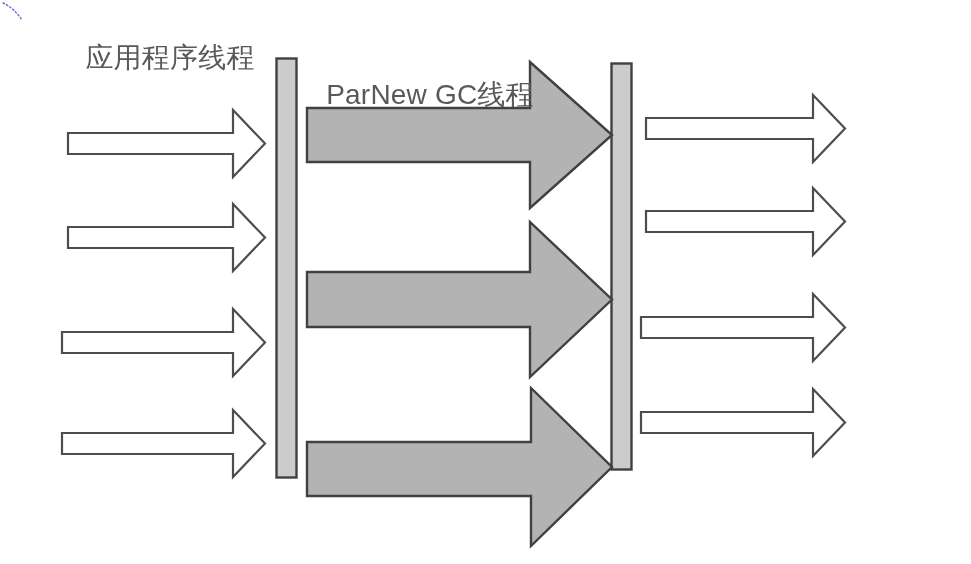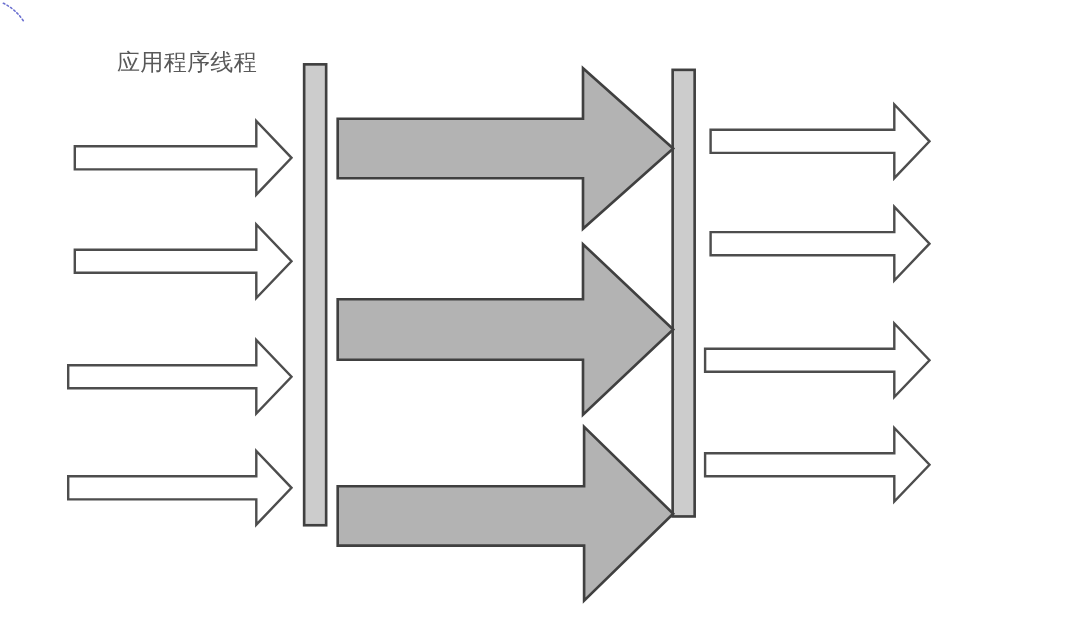--- a/index.html
+++ b/index.html
@@ -13,21 +13,21 @@
   #canvas {
     position: relative;
     width: 971px;
     height: 564px;
     background: #ffffff;
     overflow: hidden;
   }
   .label {
     position: absolute;
     color: #595959;
-    font-size: 21px;
+    font-size: 28px;
     line-height: 27px;
     white-space: pre;
     text-align: center;
     letter-spacing: 0.2px;
   }
   #label-app-threads {
     left: 70px;
     top: 44px;
     width: 200px;
   }
@@ -97,15 +97,16 @@
       <polygon class="hollow-arrow" points="646,118 813,118 813,95 845,128.5 813,162 813,139 646,139"></polygon>
       <polygon class="hollow-arrow" points="646,211 813,211 813,188 845,221.5 813,255 813,232 646,232"></polygon>
       <polygon class="hollow-arrow" points="641,317 813,317 813,294 845,327.5 813,361 813,338 641,338"></polygon>
       <polygon class="hollow-arrow" points="641,412 813,412 813,389 845,422.5 813,456 813,433 641,433"></polygon>
     </g>
   </svg>
 
   <div class="label" id="label-app-threads">应用程序线程</div>
 
   <div class="label" id="label-gc-title">
+    <div>ParNew GC线程</div>
   </div>
 
 </div>
 
 </body></html>

